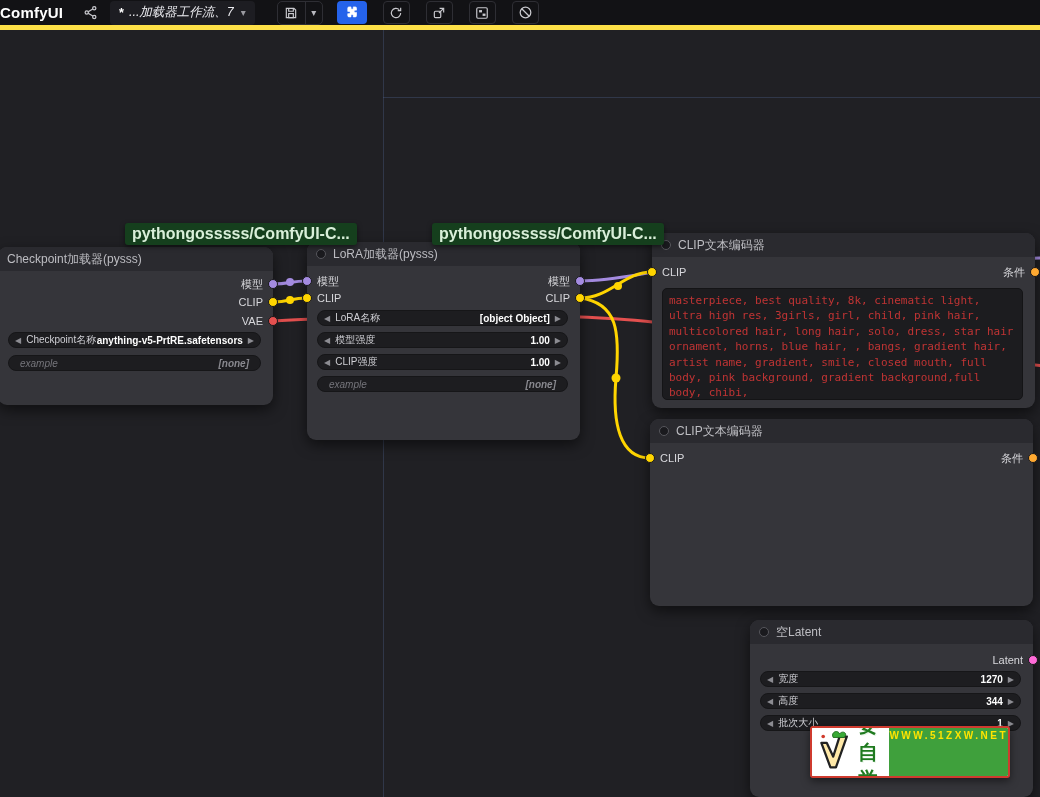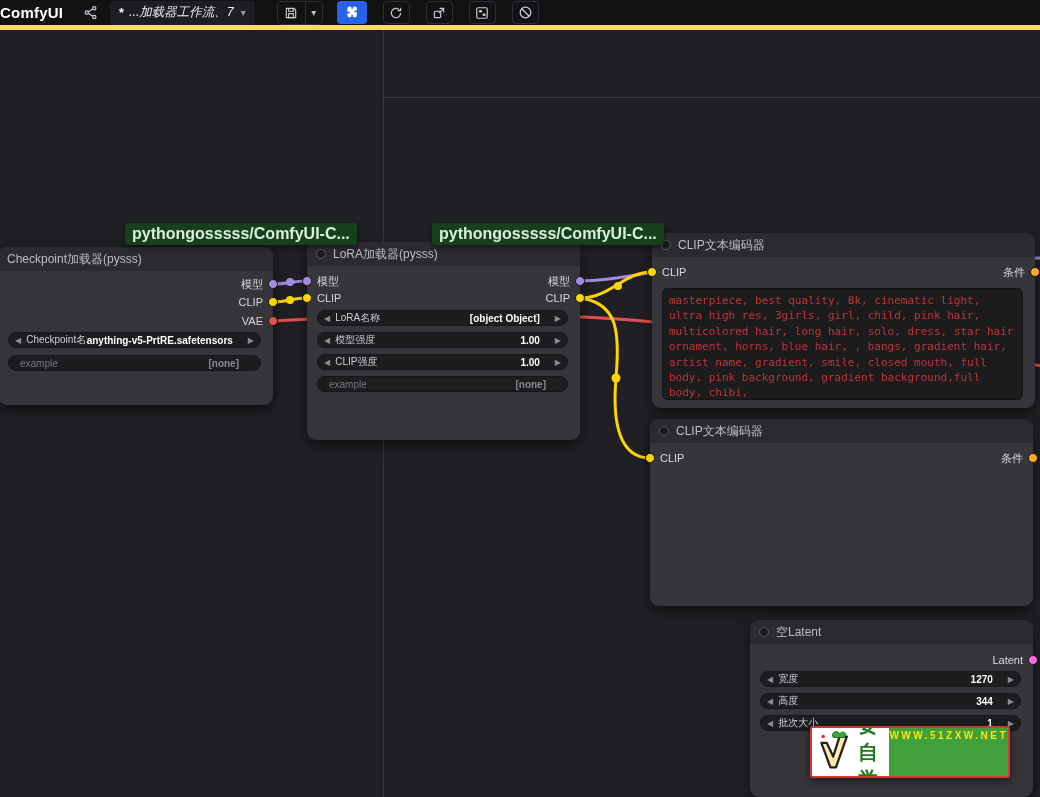--- a/index.html
+++ b/index.html
@@ -69,22 +69,22 @@
   .c-lat   { background:#ff6bd8; }
 
   .widget {
     position:absolute; left:10px; right:12px; height:16px;
     background:#1d1d20; border-radius:9px; border:1px solid #161618;
     display:flex; align-items:center; padding:0 6px;
     font-size:10px; color:#cfcfd4; white-space:nowrap; overflow:hidden;
   }
   .widget .arr { color:#8c8c92; font-size:8px; flex:0 0 auto; }
   .widget .wlabel { margin-left:5px; overflow:hidden; }
-  .widget .wvalue { margin-left:auto; margin-right:15px; font-weight:bold; color:#fdfdfd; }
-  .widget.dim { color:#707076; }
+  .widget .wvalue { margin-left:auto; margin-right:5px; font-weight:bold; color:#fdfdfd; }
+  .widget.dim { color:#707076;font-style:italic; }
   .widget.dim .wlabel { color:#76767c; }
   .widget.dim .wvalue { color:#88888e; }
 
   .ta {
     position:absolute; left:10px; right:12px; background:#1c1c1f;
     border-radius:5px; border:1px solid #141416;
     color:#c03434; font-family:"DejaVu Sans Mono", monospace;
     font-size:11px; line-height:1.4; padding:4px 6px;
     white-space:pre-wrap; overflow:hidden; word-break:break-word;
   }

